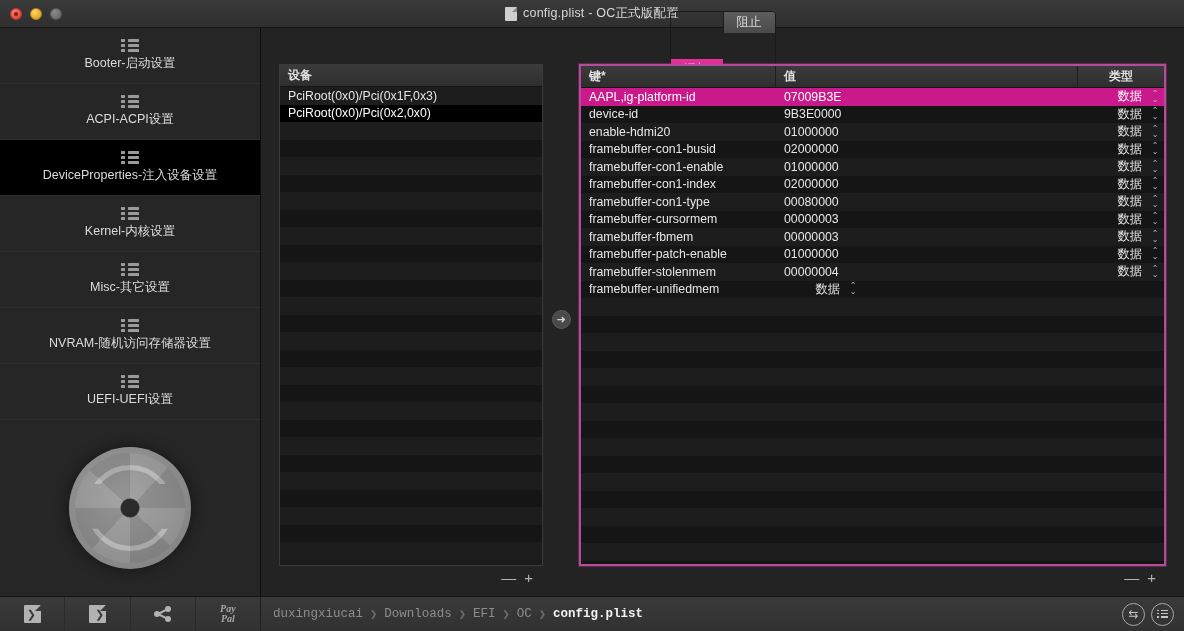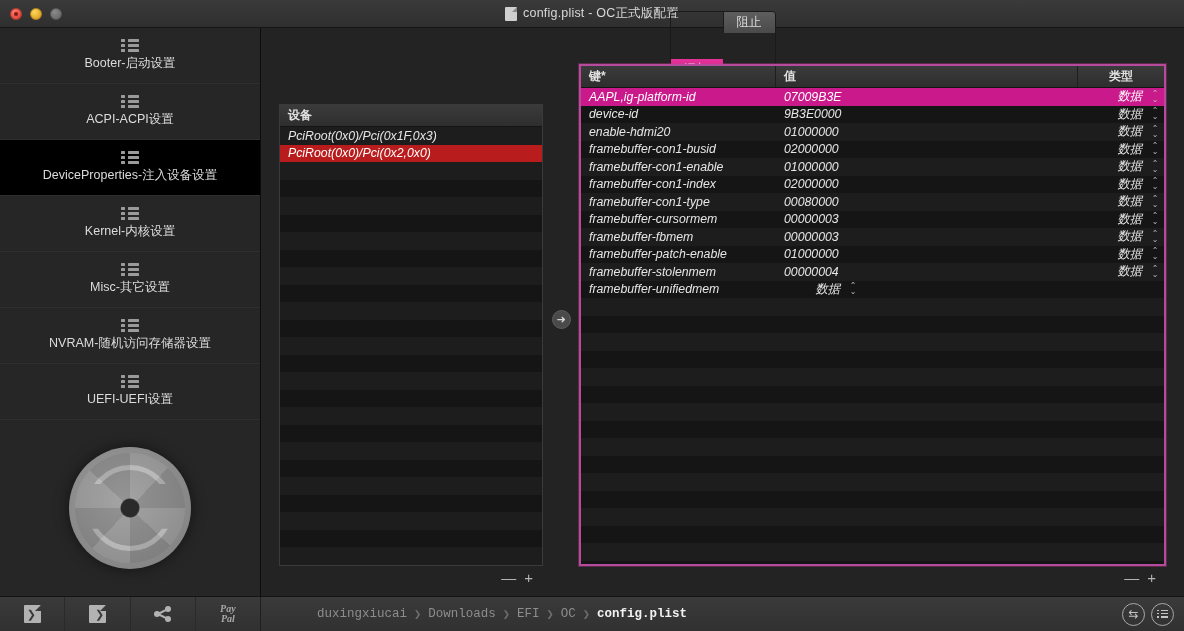--- a/index.html
+++ b/index.html
@@ -167,21 +167,20 @@
     min-height: 0;
     padding: 0 18px 0 18px;
     gap: 0;
   }
 
   
   .pane-left {
     width: 264px; flex: 0 0 264px;
     display: flex; flex-direction: column;
     padding-bottom: 8px;
-    margin-top: 40px;
   }
   .pane-right {
     flex: 1 1 auto; min-width: 0;
     display: flex; flex-direction: column;
     padding-bottom: 8px;
   }
   .arrow-col {
     width: 36px; flex: 0 0 36px;
     display: flex; align-items: center; justify-content: center;
     padding-bottom: 22px;
@@ -219,22 +218,22 @@
   .rows { flex: 1 1 auto; overflow: hidden; }
   .row {
     height: 17.5px;
     display: flex; align-items: center;
     font-size: 12.3px; color: #e6e6e6;
     cursor: default;
   }
   .row.odd  { background: #1d1d1d; }
   .row.even { background: #151515; }
   .row.sel  { background: #c9198a; color: #fff; }
-  .row.sel-gray { background: #b91c1c; color: #fff; align-items: center; }
-  .cell { padding: 0 8px; overflow: hidden; white-space: nowrap; text-overflow: ellipsis; font-style: italic; }
+  .row.sel-gray { background: #000000; color: #fff; align-items: center; }
+  .cell { padding: 0 8px; overflow: hidden; white-space: nowrap; text-overflow: ellipsis; }
 
   
   .c-key  { width: 195px; flex: 0 0 195px; }
   .c-val  { flex: 1 1 auto; min-width: 0; border-right: 1px solid transparent; }
   .c-type { width: 68px; flex: 0 0 68px; text-align: right; justify-content: flex-end; display:flex; padding-right: 4px;}
   .c-step { width: 18px; flex: 0 0 18px; display: flex; align-items: center; justify-content: center; }
   .stepper {
     display: flex; flex-direction: column; align-items: center; justify-content: center;
     line-height: 5px; color: #b9b9b9; font-size: 8px;
   }
@@ -250,21 +249,21 @@
     gap: 0px; padding-right: 6px;
     color: #b4b4b4; font-size: 15px;
   }
   .pm-row .pm { padding: 0 4px; cursor: default; line-height: 1; }
 
   
   .bottombar {
     height: 35px; flex: 0 0 35px;
     background: linear-gradient(#3a3a3a, #313131);
     border-top: 1px solid #131313;
-    display: flex; align-items: stretch; gap: 44px;
+    display: flex; align-items: stretch;
   }
   .tool-group {
     width: 261px; flex: 0 0 261px;
     display: flex; align-items: stretch;
     border-right: 1px solid #1f1f1f;
   }
   .tool-btn {
     flex: 1 1 0;
     display: flex; align-items: center; justify-content: center;
     border-right: 1px solid #2a2a2a;

